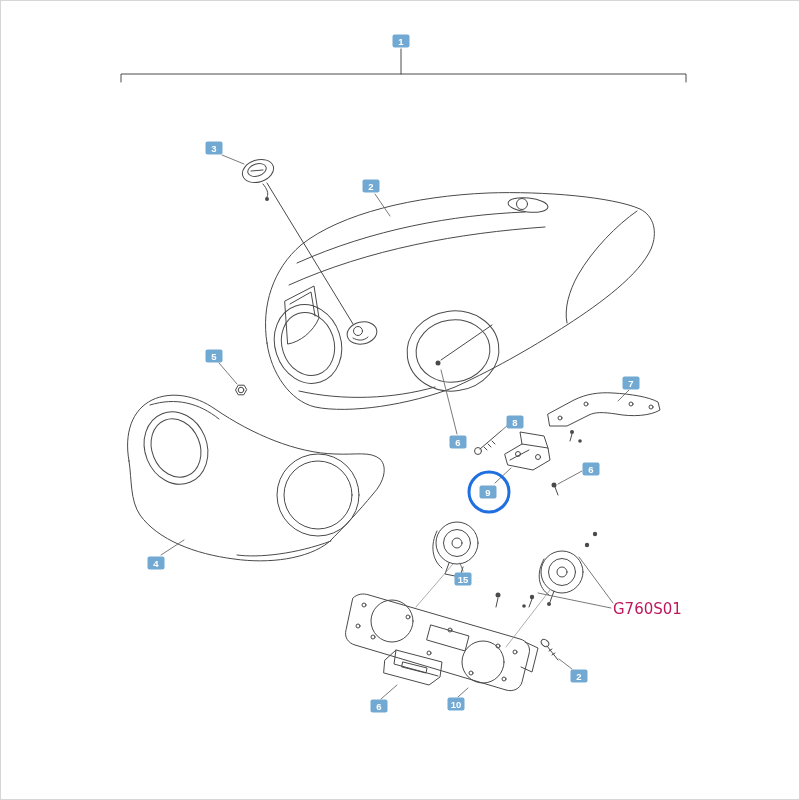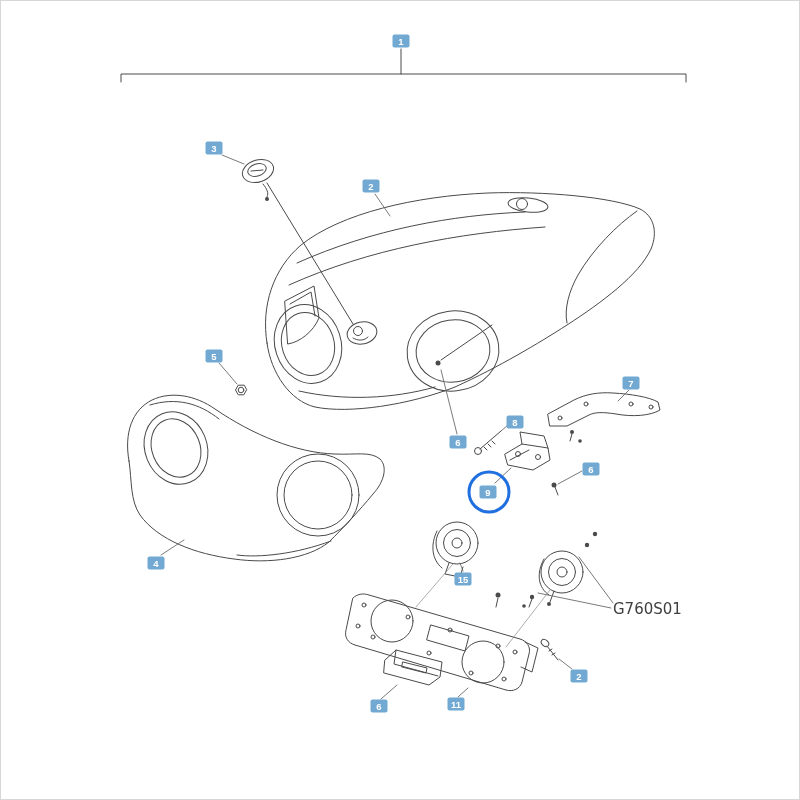--- a/index.html
+++ b/index.html
@@ -25,21 +25,21 @@
     border-radius:2px; cursor:pointer; user-select:none; line-height:1;
   }
   .ring {
     position:absolute; width:43px; height:43px;
     border:3.5px solid var(--highlight-ring,#1f6fe0); border-radius:50%;
     transform:translate(-50%,-50%); box-sizing:border-box;
     background:transparent; pointer-events:none;
   }
   .refcode {
     position:absolute; transform:translateY(-50%);
-    font:15px "DejaVu Sans", sans-serif; color:#404040;
+    font:15px "DejaVu Sans", sans-serif; color:#be185d;
     white-space:nowrap;
     text-align:center;
   }
 </style>
 </head>
 <body>
 
 <div class="canvas">
 
   <svg class="art" width="800" height="800" viewBox="0 0 800 800">
@@ -217,19 +217,19 @@
   <div class="badge" style="left:213px;top:355px">5</div>
   <div class="badge" style="left:457px;top:441px">6</div>
   <div class="badge" style="left:514px;top:421px">8</div>
   <div class="badge" style="left:630px;top:382px">7</div>
   <div class="badge" style="left:487px;top:491px">9</div>
   <div class="badge" style="left:590px;top:468px">6</div>
   <div class="badge" style="left:155px;top:562px">4</div>
   <div class="badge" style="left:462px;top:578px">15</div>
   <div class="badge" style="left:578px;top:675px">2</div>
   <div class="badge" style="left:378px;top:705px">6</div>
-  <div class="badge" style="left:455px;top:703px">11</div>
+  <div class="badge" style="left:455px;top:703px">10</div>
 
   <div class="ring" style="left:488px;top:491px"></div>
 
   <div class="refcode" style="left:612px;top:608px">G760S01</div>
 
 </div>
 
 </body></html>

